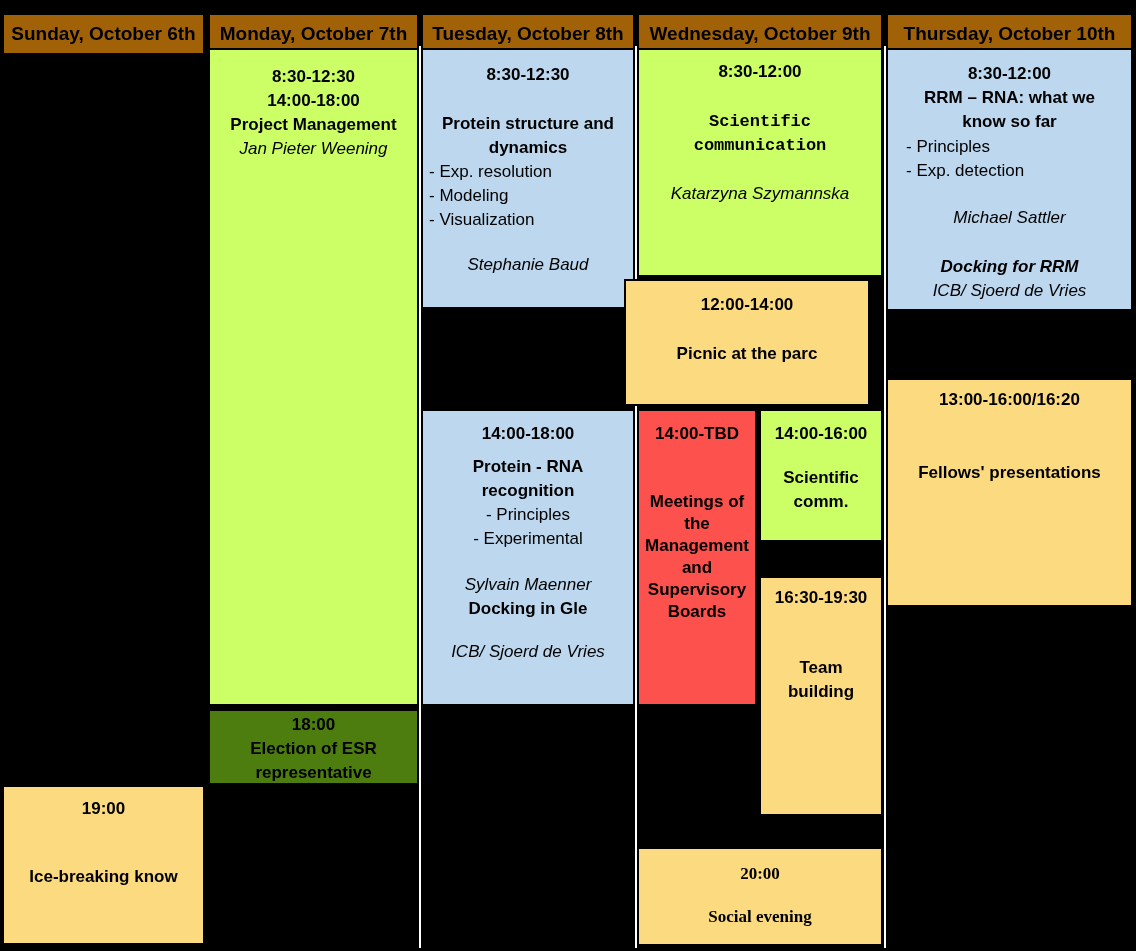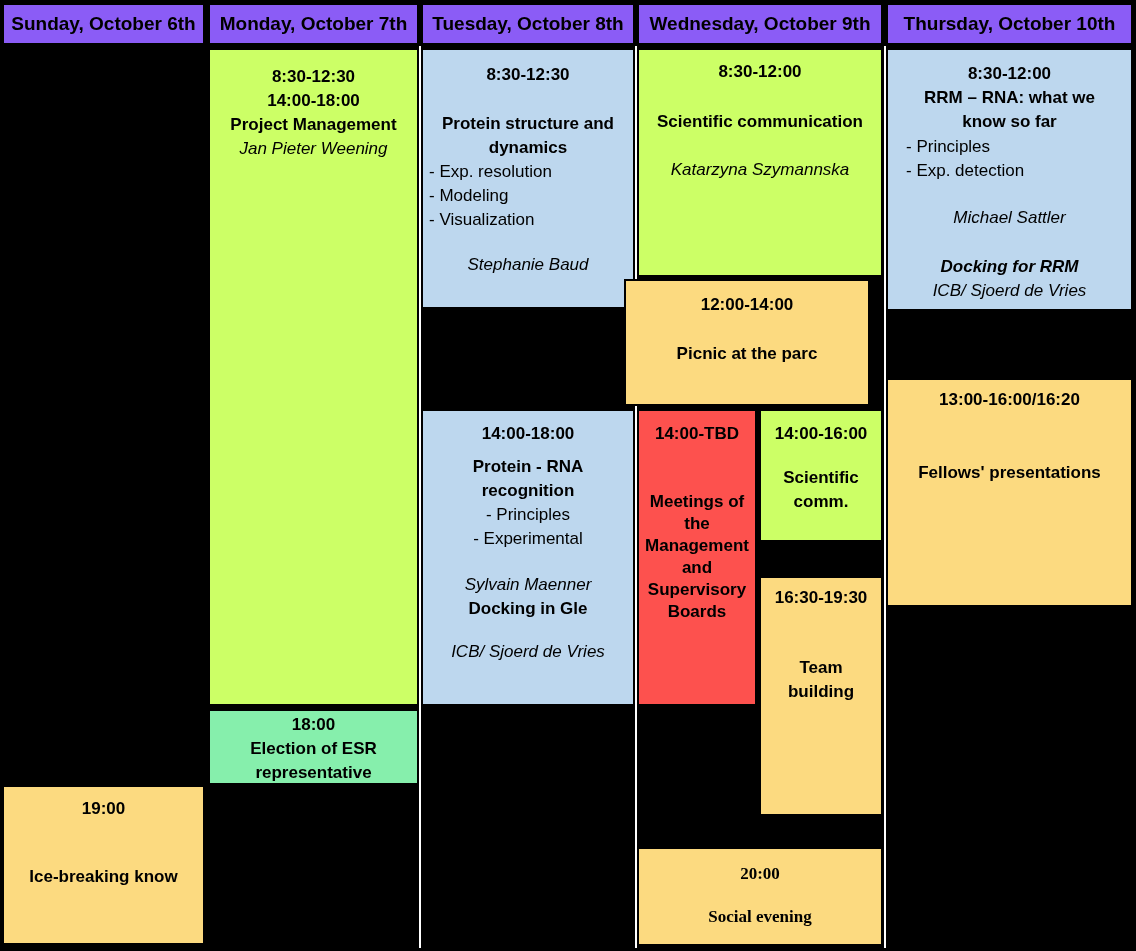--- a/index.html
+++ b/index.html
@@ -1,35 +1,35 @@
 <!DOCTYPE html>
 <html><head>
 <meta charset="utf-8">
 <style>
   html,body{margin:0;padding:0;background:#000;}
   .board{
     position:relative;width:1136px;height:951px;background:#000;
     font-family:"Liberation Sans",sans-serif;color:#000;overflow:hidden;
   }
   .hdr{
-    position:absolute;top:3px;height:42px;background:#8b5cf6;
+    position:absolute;top:13px;height:42px;background:#a16207;
     border:2px solid #000;box-sizing:border-box;
     display:flex;align-items:center;justify-content:center;
     font-weight:bold;font-size:19px;white-space:nowrap;
   }
   .sep{position:absolute;top:46px;width:2px;height:902px;background:#FFFFFF;}
   .blk{
     position:absolute;border:2px solid #000;box-sizing:border-box;
     text-align:center;overflow:hidden;
   }
   .c-green{background:#CCFF66;}
   .c-blue{background:#BDD7EE;}
   .c-yellow{background:#FCDA80;}
   .c-red{background:#FD514E;}
-  .c-mblue{background:#86efac;}
+  .c-mblue{background:#4d7c0f;}
   .line{font-size:17px;line-height:24px;font-weight:bold;}
   .lh22{line-height:22px;}
   .reg{font-weight:normal;}
   .it{font-weight:normal;font-style:italic;}
   .bit{font-weight:bold;font-style:italic;}
   .left6{text-align:left;padding-left:6px;}
   .left18{text-align:left;padding-left:18px;}
 </style>
 </head>
 <body>
@@ -80,21 +80,21 @@
     <div class="line">recognition</div>
     <div class="line reg">- Principles</div>
     <div class="line reg">- Experimental</div>
     <div class="line it" style="margin-top:22px;">Sylvain Maenner</div>
     <div class="line" style="">Docking in Gle</div>
     <div class="line it" style="margin-top:19px;">ICB/ Sjoerd de Vries</div>
   </div>
 
   <div class="blk c-green" style="left:637px;top:48px;width:246px;height:229px;padding-top:10px;">
     <div class="line">8:30-12:00</div>
-    <div class="line" style="margin-top:26px;">Scientific communication</div>
+    <div class="line" style="margin-top:26px;font-family:Liberation Mono, monospace;">Scientific communication</div>
     <div class="line it" style="margin-top:24px;">Katarzyna Szymannska</div>
   </div>
 
   <div class="blk c-yellow" style="left:624px;top:279px;width:246px;height:127px;padding-top:12px;">
     <div class="line">12:00-14:00</div>
     <div class="line" style="margin-top:25px;">Picnic at the parc</div>
   </div>
 
   <div class="blk c-red" style="left:637px;top:409px;width:120px;height:297px;padding-top:11px;">
     <div class="line">14:00-TBD</div>

